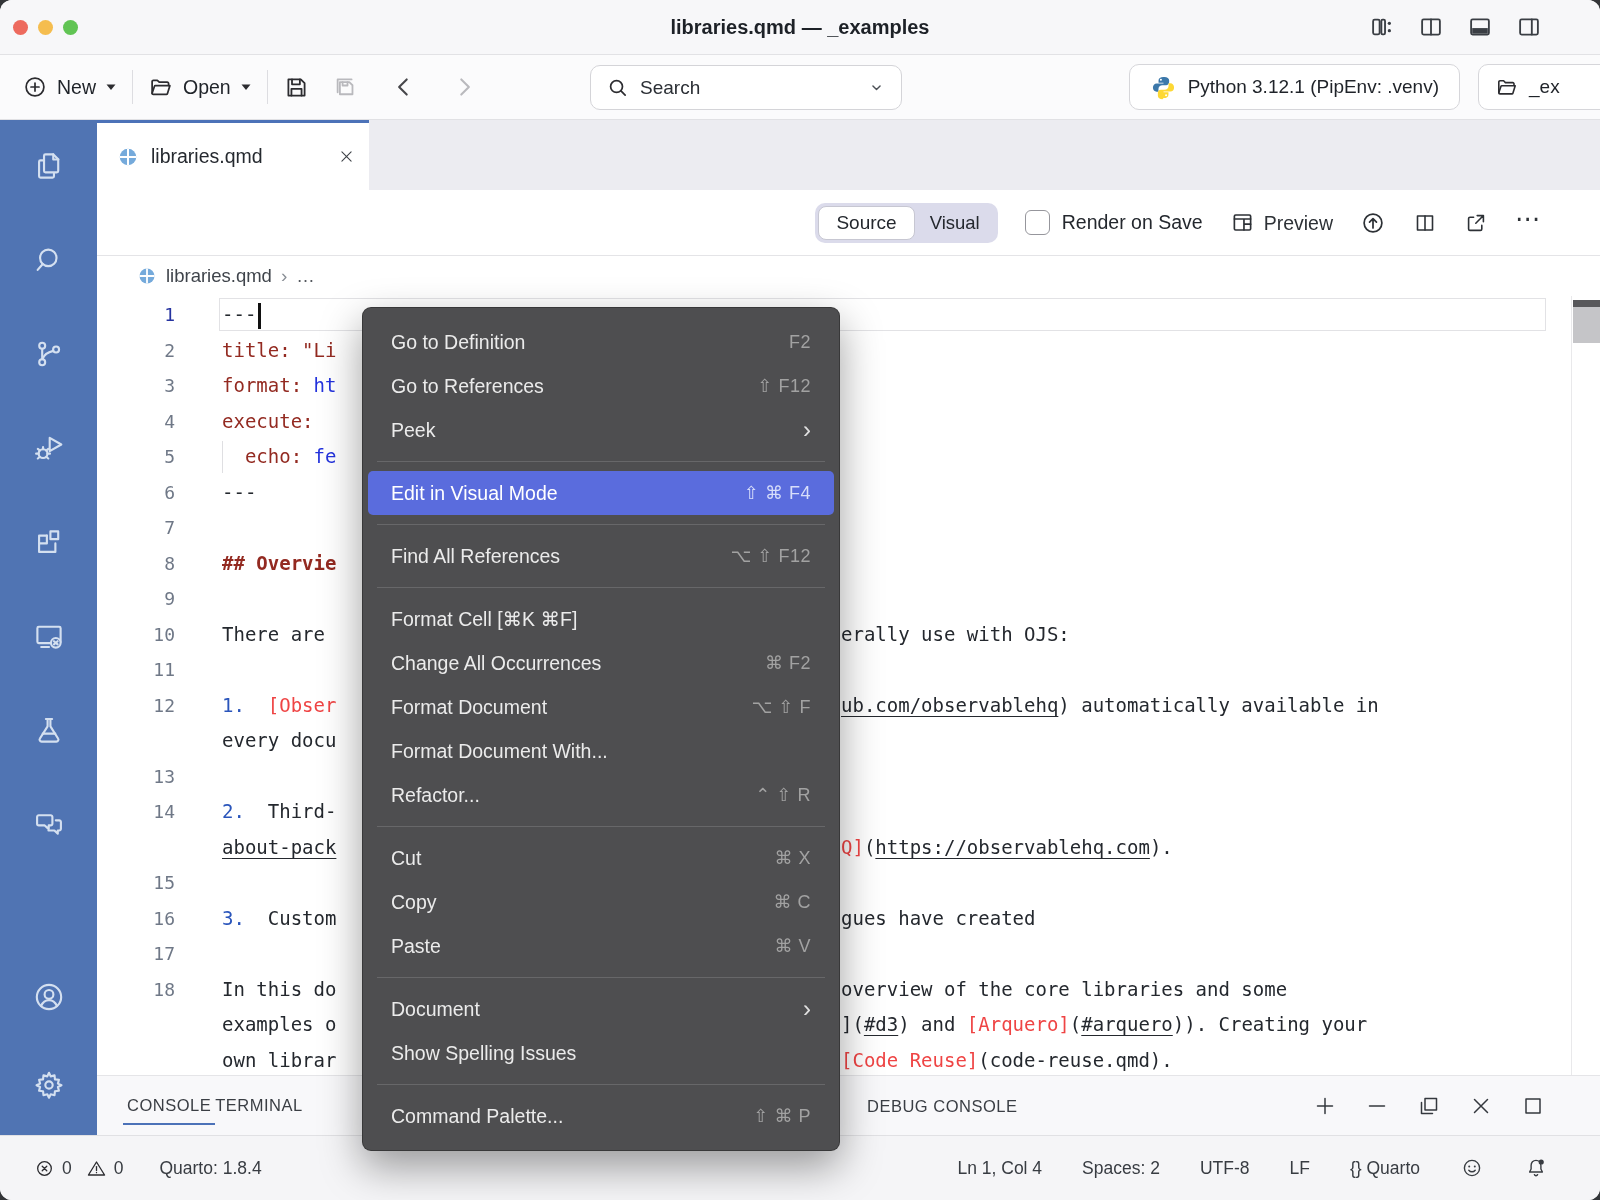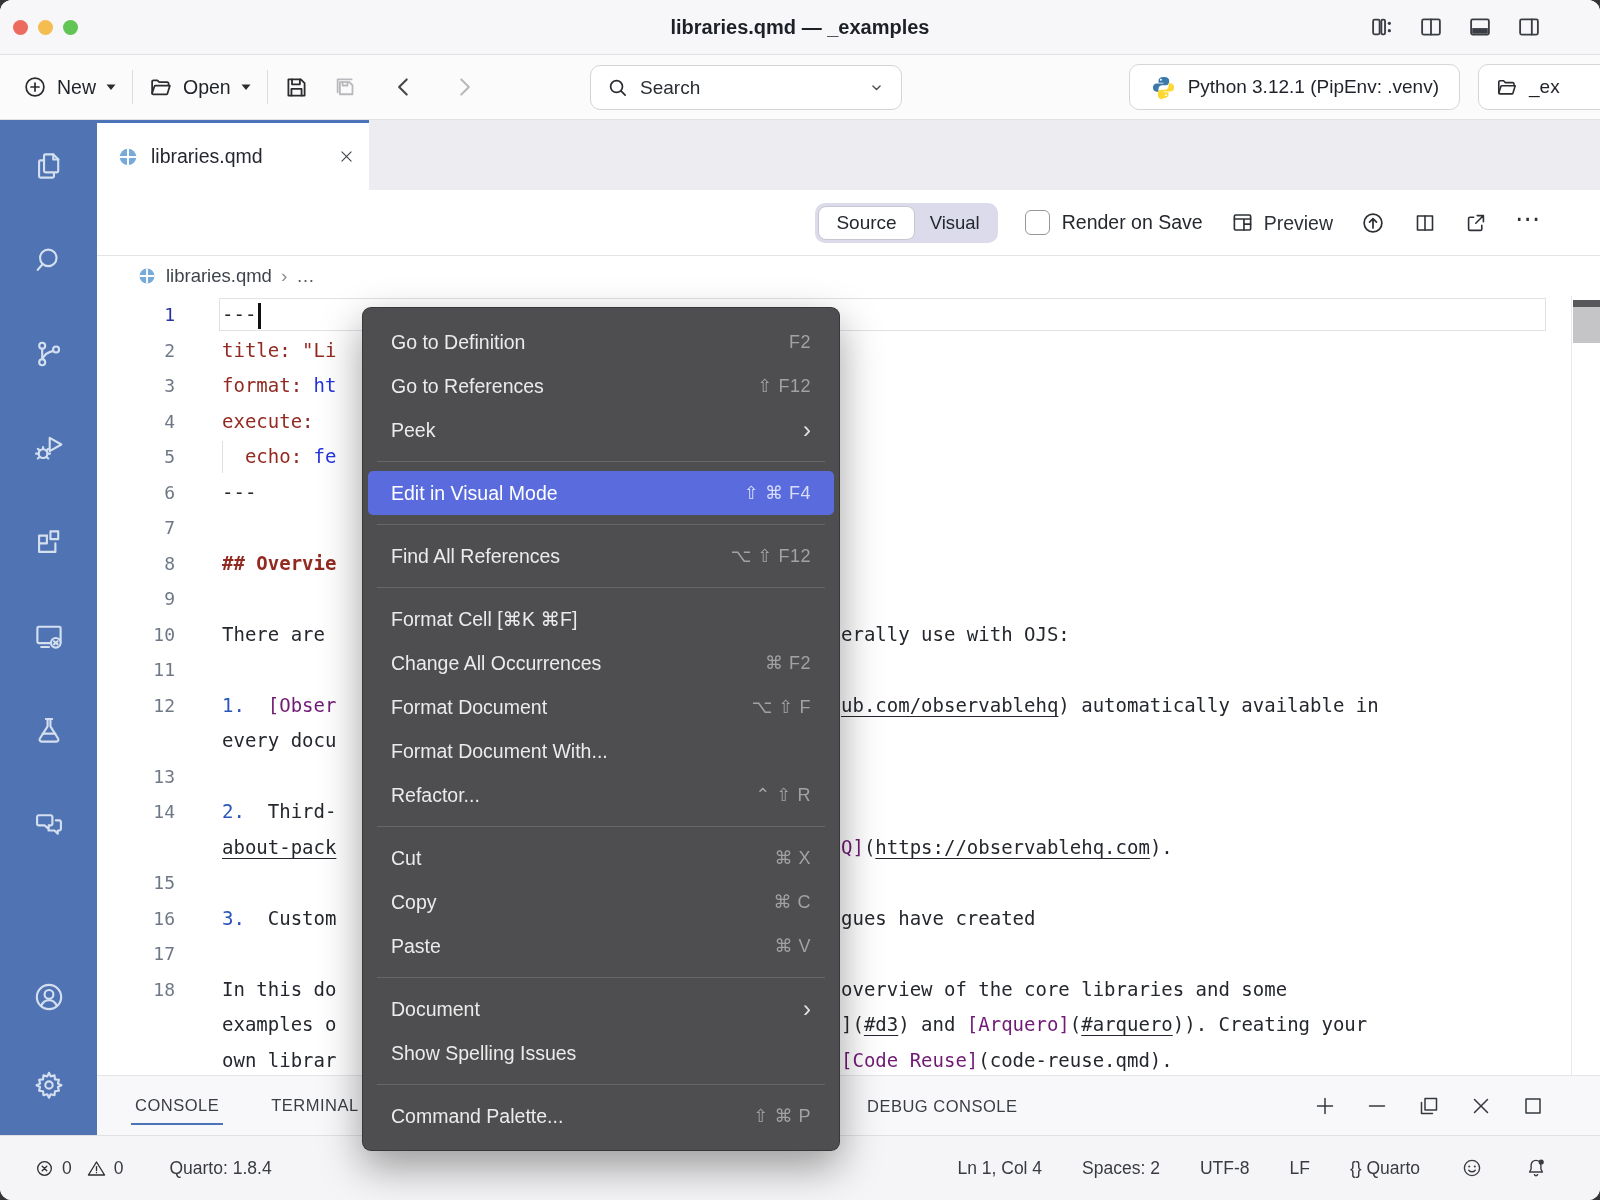--- a/index.html
+++ b/index.html
@@ -61,44 +61,44 @@
   .bc-more{color:#55595f;letter-spacing:1px;}
   
   .editor{flex:1;position:relative;font-family:"DejaVu Sans Mono","Liberation Mono",monospace;font-size:19px;overflow:hidden;}
   #rows{position:absolute;top:1px;left:0;right:28px;}
   .row{position:relative;display:flex;height:35.5px;line-height:35.5px;white-space:pre;}
   .gutter{width:78px;text-align:right;color:#6f7887;font-size:18px;flex:none;}
   .gutter.on{color:#2633a0;}
   .code{padding-left:47px;}
   .rfrag{position:absolute;left:744px;top:0;}
   .c-fg{color:#24282e;} .c-key{color:#932a21;} .c-val{color:#2433dd;} .c-num{color:#2a55bb;}
-  .c-link{color:#701a75;margin-top:32px;} .c-head{color:#932a21;font-weight:bold;}
+  .c-link{color:#ef4444;margin-top:32px;} .c-head{color:#932a21;font-weight:bold;}
   .u{text-decoration:underline;text-underline-offset:4px;}
   .curline{position:absolute;left:122px;right:26px;top:1px;bottom:2px;border:1.5px solid #e2e2e5;box-sizing:border-box;}
   .cursor{display:inline-block;width:2.5px;height:26px;background:#111;vertical-align:middle;margin-left:2px;}
   .guide{position:absolute;left:125px;top:2px;bottom:2px;width:1px;background:#dfdfe2;}
   .scrollbar{position:absolute;top:0;right:0;bottom:0;width:28px;background:#fff;border-left:1px solid #e9e9eb;}
   .sb-marker{position:absolute;top:4px;left:1px;right:0;height:7px;background:#58585b;}
   .sb-thumb{position:absolute;top:11px;left:1px;right:0;height:36px;background:#c5c5c8;}
   
   .panel{height:60px;background:#f8f8fa;border-top:1px solid #e5e5e8;position:relative;display:flex;align-items:center;
-    padding-left:36px;gap:48px;box-sizing:border-box;flex:none;}
+    padding-left:28px;box-sizing:border-box;flex:none;}
   .ptab{font-size:16.5px;letter-spacing:.5px;color:#3a3e44;position:relative;padding:6px 2px;}
   .ptab.active::after{content:"";position:absolute;left:-2px;right:-2px;bottom:-4px;height:2.5px;background:#4c72b8;}
   .ptab.absx{position:absolute;left:768px;top:50%;transform:translateY(-50%);}
   .pactions{position:absolute;right:55px;top:0;height:100%;display:flex;align-items:center;gap:28px;color:#34383e;}
   .pact{display:flex;align-items:center;}
   
   .statusbar{height:65px;background:#f5f5f7;border-top:1px solid #e1e1e4;display:flex;align-items:center;
     justify-content:space-between;padding:0 52px 0 34px;box-sizing:border-box;font-size:17.5px;color:#383c42;}
   .sb-left,.sb-right{display:flex;align-items:center;}
   .sb-left{gap:14px;}
   .sb-right{gap:40px;}
   .sb-item{display:flex;align-items:center;gap:7px;}
-  .sb-quarto{margin-left:32px;}
+  .sb-quarto{margin-left:22px;}
   
   .ctxmenu{position:absolute;left:362px;top:307px;width:478px;background:#4e4e50;border:1px solid rgba(0,0,0,.28);
     border-radius:9px;box-shadow:0 16px 42px rgba(0,0,0,.38);padding:12px 0;z-index:60;box-sizing:border-box;}
   .mitem{height:44px;margin:0 5px;padding:0 23px;border-radius:5px;display:flex;align-items:center;
     justify-content:space-between;font-size:19.5px;color:#ebebeb;}
   .mitem.hl{background:#5a6cdd;color:#fff;}
   .mshort{font-size:18px;color:#a2a2a2;letter-spacing:.5px;white-space:pre;}
   .hl .mshort{color:#d8defa;}
   .marrow{color:#e0e0e0;font-size:24px;line-height:1;}
   .msep{height:1px;background:#676769;margin:9px 14px;}

